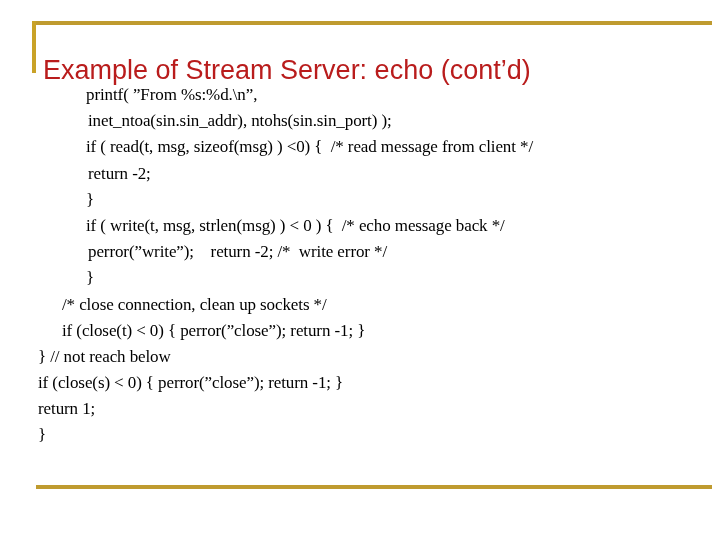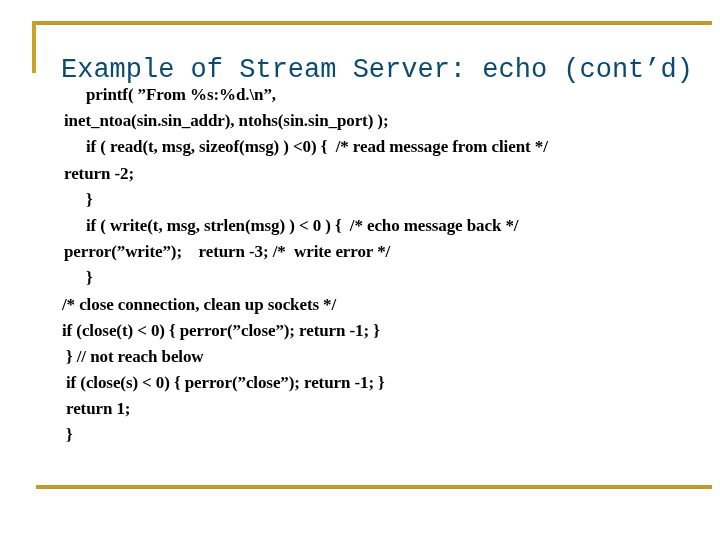--- a/index.html
+++ b/index.html
@@ -43,25 +43,25 @@
     left: 36px;
     top: 485px;
     width: 676px;
     height: 4px;
     background: #bf9b2f;
   }
 
   
   .slide-title {
     position: absolute;
-    left: 61px;
+    left: 43px;
     top: 36px;
     width: 640px;
-    color: #0c4a6e;
-    font-family: Liberation Mono, monospace;
+    color: #b91c1c;
+    font-family: Liberation Sans, sans-serif;
     font-size: 27px;
     line-height: 32px;
     font-weight: normal;
     white-space: nowrap;
     letter-spacing: 0px;
   }
 
   
   .code-body {
     position: absolute;
@@ -70,46 +70,45 @@
     width: 720px;
   }
   .code-line {
     color: #000000;
     font-family: "Liberation Serif", "DejaVu Serif", serif;
     font-size: 17px;
     line-height: 26.2px;
     height: 26.2px;
     white-space: pre;
     letter-spacing: -0.1px;
-    font-weight: bold;
   }
   
-  .ind-0 { padding-left: 66px; }
+  .ind-0 { padding-left: 38px; }
   .ind-1 { padding-left: 86px; }
   .ind-2 { padding-left: 62px; }
-  .ind-3 { padding-left: 64px; }
+  .ind-3 { padding-left: 88px; }
 </style>
 </head>
 <body>
 
 <div class="slide">
 
   <div class="rule-top"></div>
   <div class="rule-vert"></div>
 
   <h1 class="slide-title">Example of Stream Server: echo (cont’d)</h1>
 
   <div class="code-body">
       <div class="code-line ind-1">printf( ”From %s:%d.\n”,</div>
       <div class="code-line ind-3">inet_ntoa(sin.sin_addr), ntohs(sin.sin_port) );</div>
       <div class="code-line ind-1">if ( read(t, msg, sizeof(msg) ) &lt;0) {  /* read message from client */</div>
       <div class="code-line ind-3">return -2;</div>
       <div class="code-line ind-1">}</div>
       <div class="code-line ind-1">if ( write(t, msg, strlen(msg) ) &lt; 0 ) {  /* echo message back */</div>
-      <div class="code-line ind-3">perror(”write”);    return -3; /*  write error */</div>
+      <div class="code-line ind-3">perror(”write”);    return -2; /*  write error */</div>
       <div class="code-line ind-1">}</div>
       <div class="code-line ind-2">/* close connection, clean up sockets */</div>
       <div class="code-line ind-2">if (close(t) &lt; 0) { perror(”close”); return -1; }</div>
       <div class="code-line ind-0">} // not reach below</div>
       <div class="code-line ind-0">if (close(s) &lt; 0) { perror(”close”); return -1; }</div>
       <div class="code-line ind-0">return 1;</div>
       <div class="code-line ind-0">}</div>
     </div>
 
   <div class="rule-bottom"></div>

